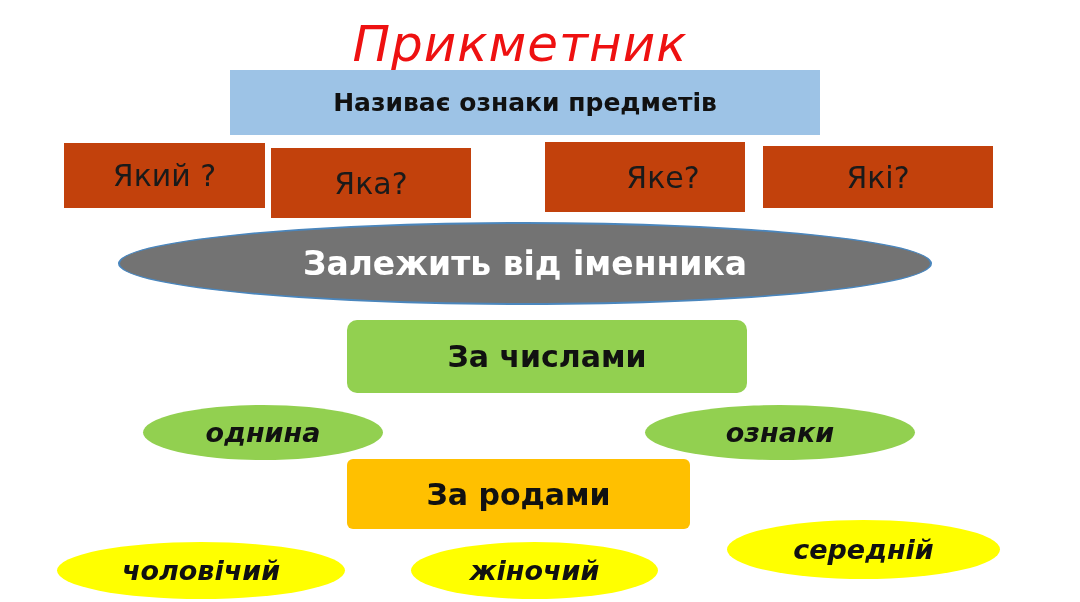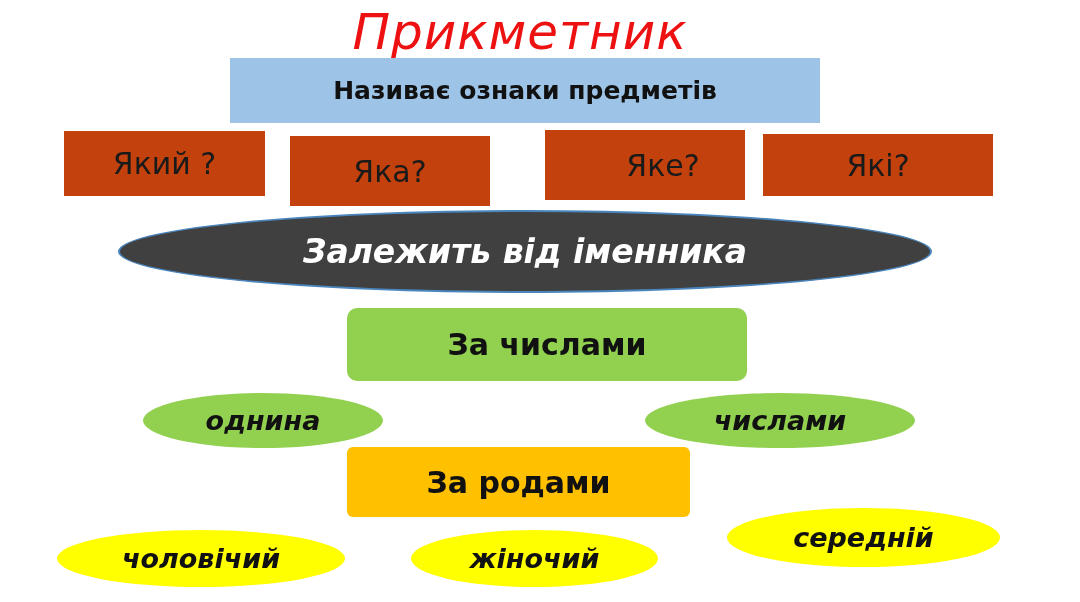--- a/index.html
+++ b/index.html
@@ -1,49 +1,49 @@
 <!DOCTYPE html>
 <html><head>
 <meta charset="utf-8">
 <style>
   html, body { margin:0; padding:0; }
   body { width:1080px; height:602px; background:#ffffff; position:relative; overflow:hidden;
          font-family:"DejaVu Sans", "Liberation Sans", sans-serif; }
-  .abs { position:absolute; display:flex; align-items:center; justify-content:center; box-sizing:border-box; }
+  .abs { position:absolute; display:flex; align-items:center; justify-content:center; box-sizing:border-box;margin-top:12px; }
   .title { left:300px; top:2px; width:440px; height:60px; color:#ee1111; font-style:italic;
            font-size:50px; font-family:"DejaVu Sans", sans-serif; letter-spacing:1px; }
   .def { left:230px; top:58px; width:590px; height:65px; background:#9dc3e6; color:#111;
          font-weight:bold; font-size:25px; }
   .q { background:#c2410c; color:#1a1a1a; font-size:30px; }
   .ellipse { border-radius:50%; }
-  .dep { left:118px; top:210px; width:814px; height:83px; background:#404040; color:#fff;
-         font-weight:bold; font-size:33px; border:2px solid #4a86bd;font-style:italic; }
+  .dep { left:118px; top:210px; width:814px; height:83px; background:#737373; color:#fff;
+         font-weight:bold; font-size:33px; border:2px solid #4a86bd; }
   .num { left:347px; top:308px; width:400px; height:73px; background:#92d050; border-radius:10px;
          color:#111; font-weight:bold; font-size:30px; }
   .gen { left:347px; top:447px; width:343px; height:70px; background:#ffc000; border-radius:6px;
          color:#111; font-weight:bold; font-size:30px; }
   .g-ell { background:#92d050; color:#111; font-style:italic; font-weight:bold; font-size:27px; }
   .y-ell { background:#ffff00; color:#111; font-style:italic; font-weight:bold; font-size:27px; }
 </style>
 </head>
 <body>
 
 <div class="abs title">Прикметник</div>
 
 <div class="abs def">Називає ознаки предметів</div>
 
 <div class="abs q" style="left:64px;top:131px;width:201px;height:65px;">Який ?</div>
-<div class="abs q" style="left:290px;top:136px;width:200px;height:70px;">Яка?</div>
+<div class="abs q" style="left:271px;top:136px;width:200px;height:70px;">Яка?</div>
 <div class="abs q" style="left:545px;top:130px;width:200px;height:70px;padding-left:36px;">Яке?</div>
 <div class="abs q" style="left:763px;top:134px;width:230px;height:62px;">Які?</div>
 
 <div class="abs ellipse dep">Залежить від іменника</div>
 
 <div class="abs num">За числами</div>
 
 <div class="abs ellipse g-ell" style="left:143px;top:393px;width:240px;height:55px;">однина</div>
-<div class="abs ellipse g-ell" style="left:645px;top:393px;width:270px;height:55px;">числами</div>
+<div class="abs ellipse g-ell" style="left:645px;top:393px;width:270px;height:55px;">ознаки</div>
 
 <div class="abs gen">За родами</div>
 
 <div class="abs ellipse y-ell" style="left:57px;top:530px;width:288px;height:57px;">чоловічий</div>
 <div class="abs ellipse y-ell" style="left:411px;top:530px;width:247px;height:57px;">жіночий</div>
 <div class="abs ellipse y-ell" style="left:727px;top:508px;width:273px;height:59px;">середній</div>
 
 </body></html>

